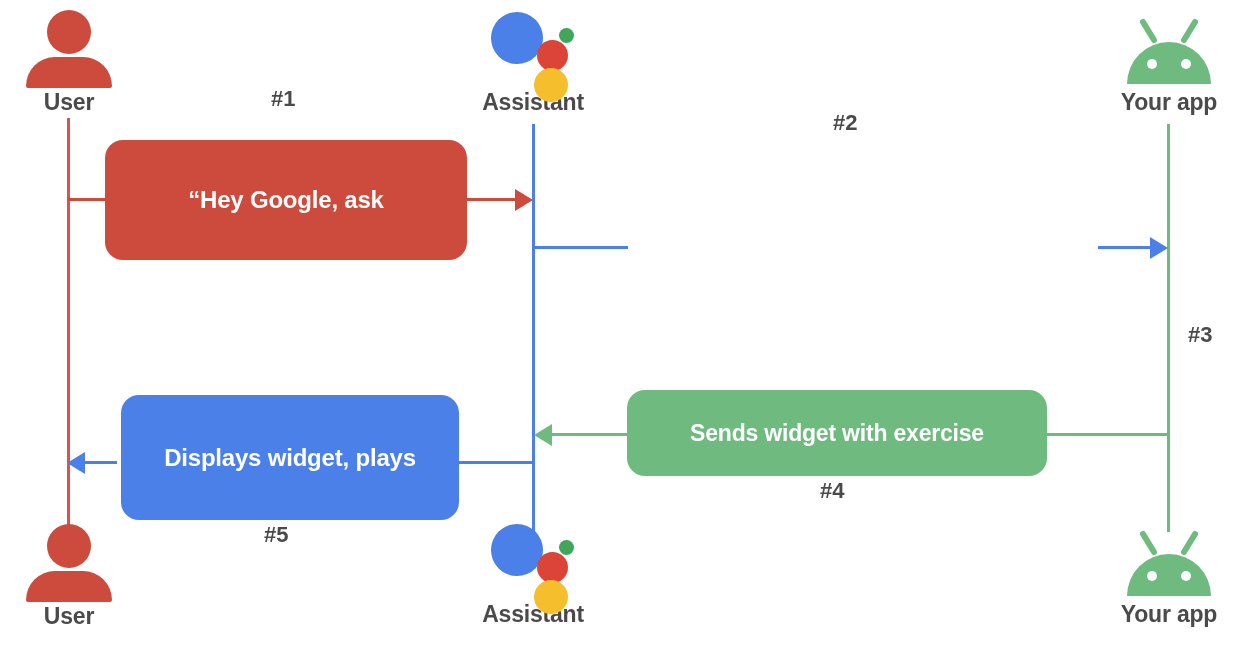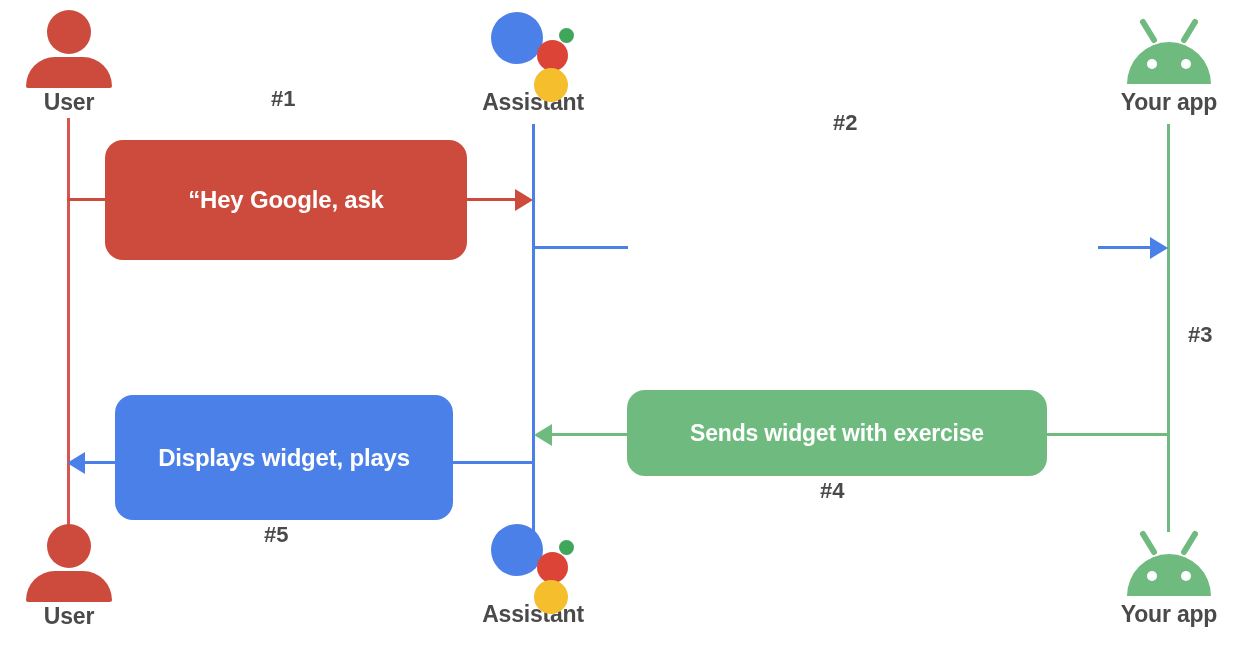--- a/index.html
+++ b/index.html
@@ -222,21 +222,21 @@
       <div>Sends widget with exercise</div>
     </div>
   </div>
 
   <div class="step" style="left:264px; top:522px;">#5</div>
 
   <div class="hline blue" style="left:453px; top:461px; width:80px;"></div>
   <div class="hline blue" style="left:85px; top:461px; width:32px;"></div>
   <div class="arrowhead blue left" style="left:67px; top:452px;"></div>
 
-  <div class="msgbox blue" style="left:115px; top:395px; width:338px; height:125px; font-size:24px;">
+  <div class="msgbox blue" style="left:121px; top:395px; width:338px; height:125px; font-size:24px;">
     <div>
       <div>Displays widget, plays</div>
     </div>
   </div>
 
   <div class="actor" style="left:-6px; top:524px;">
     <div class="person">
       <div class="head"></div>
       <div class="body"></div>
     </div>

